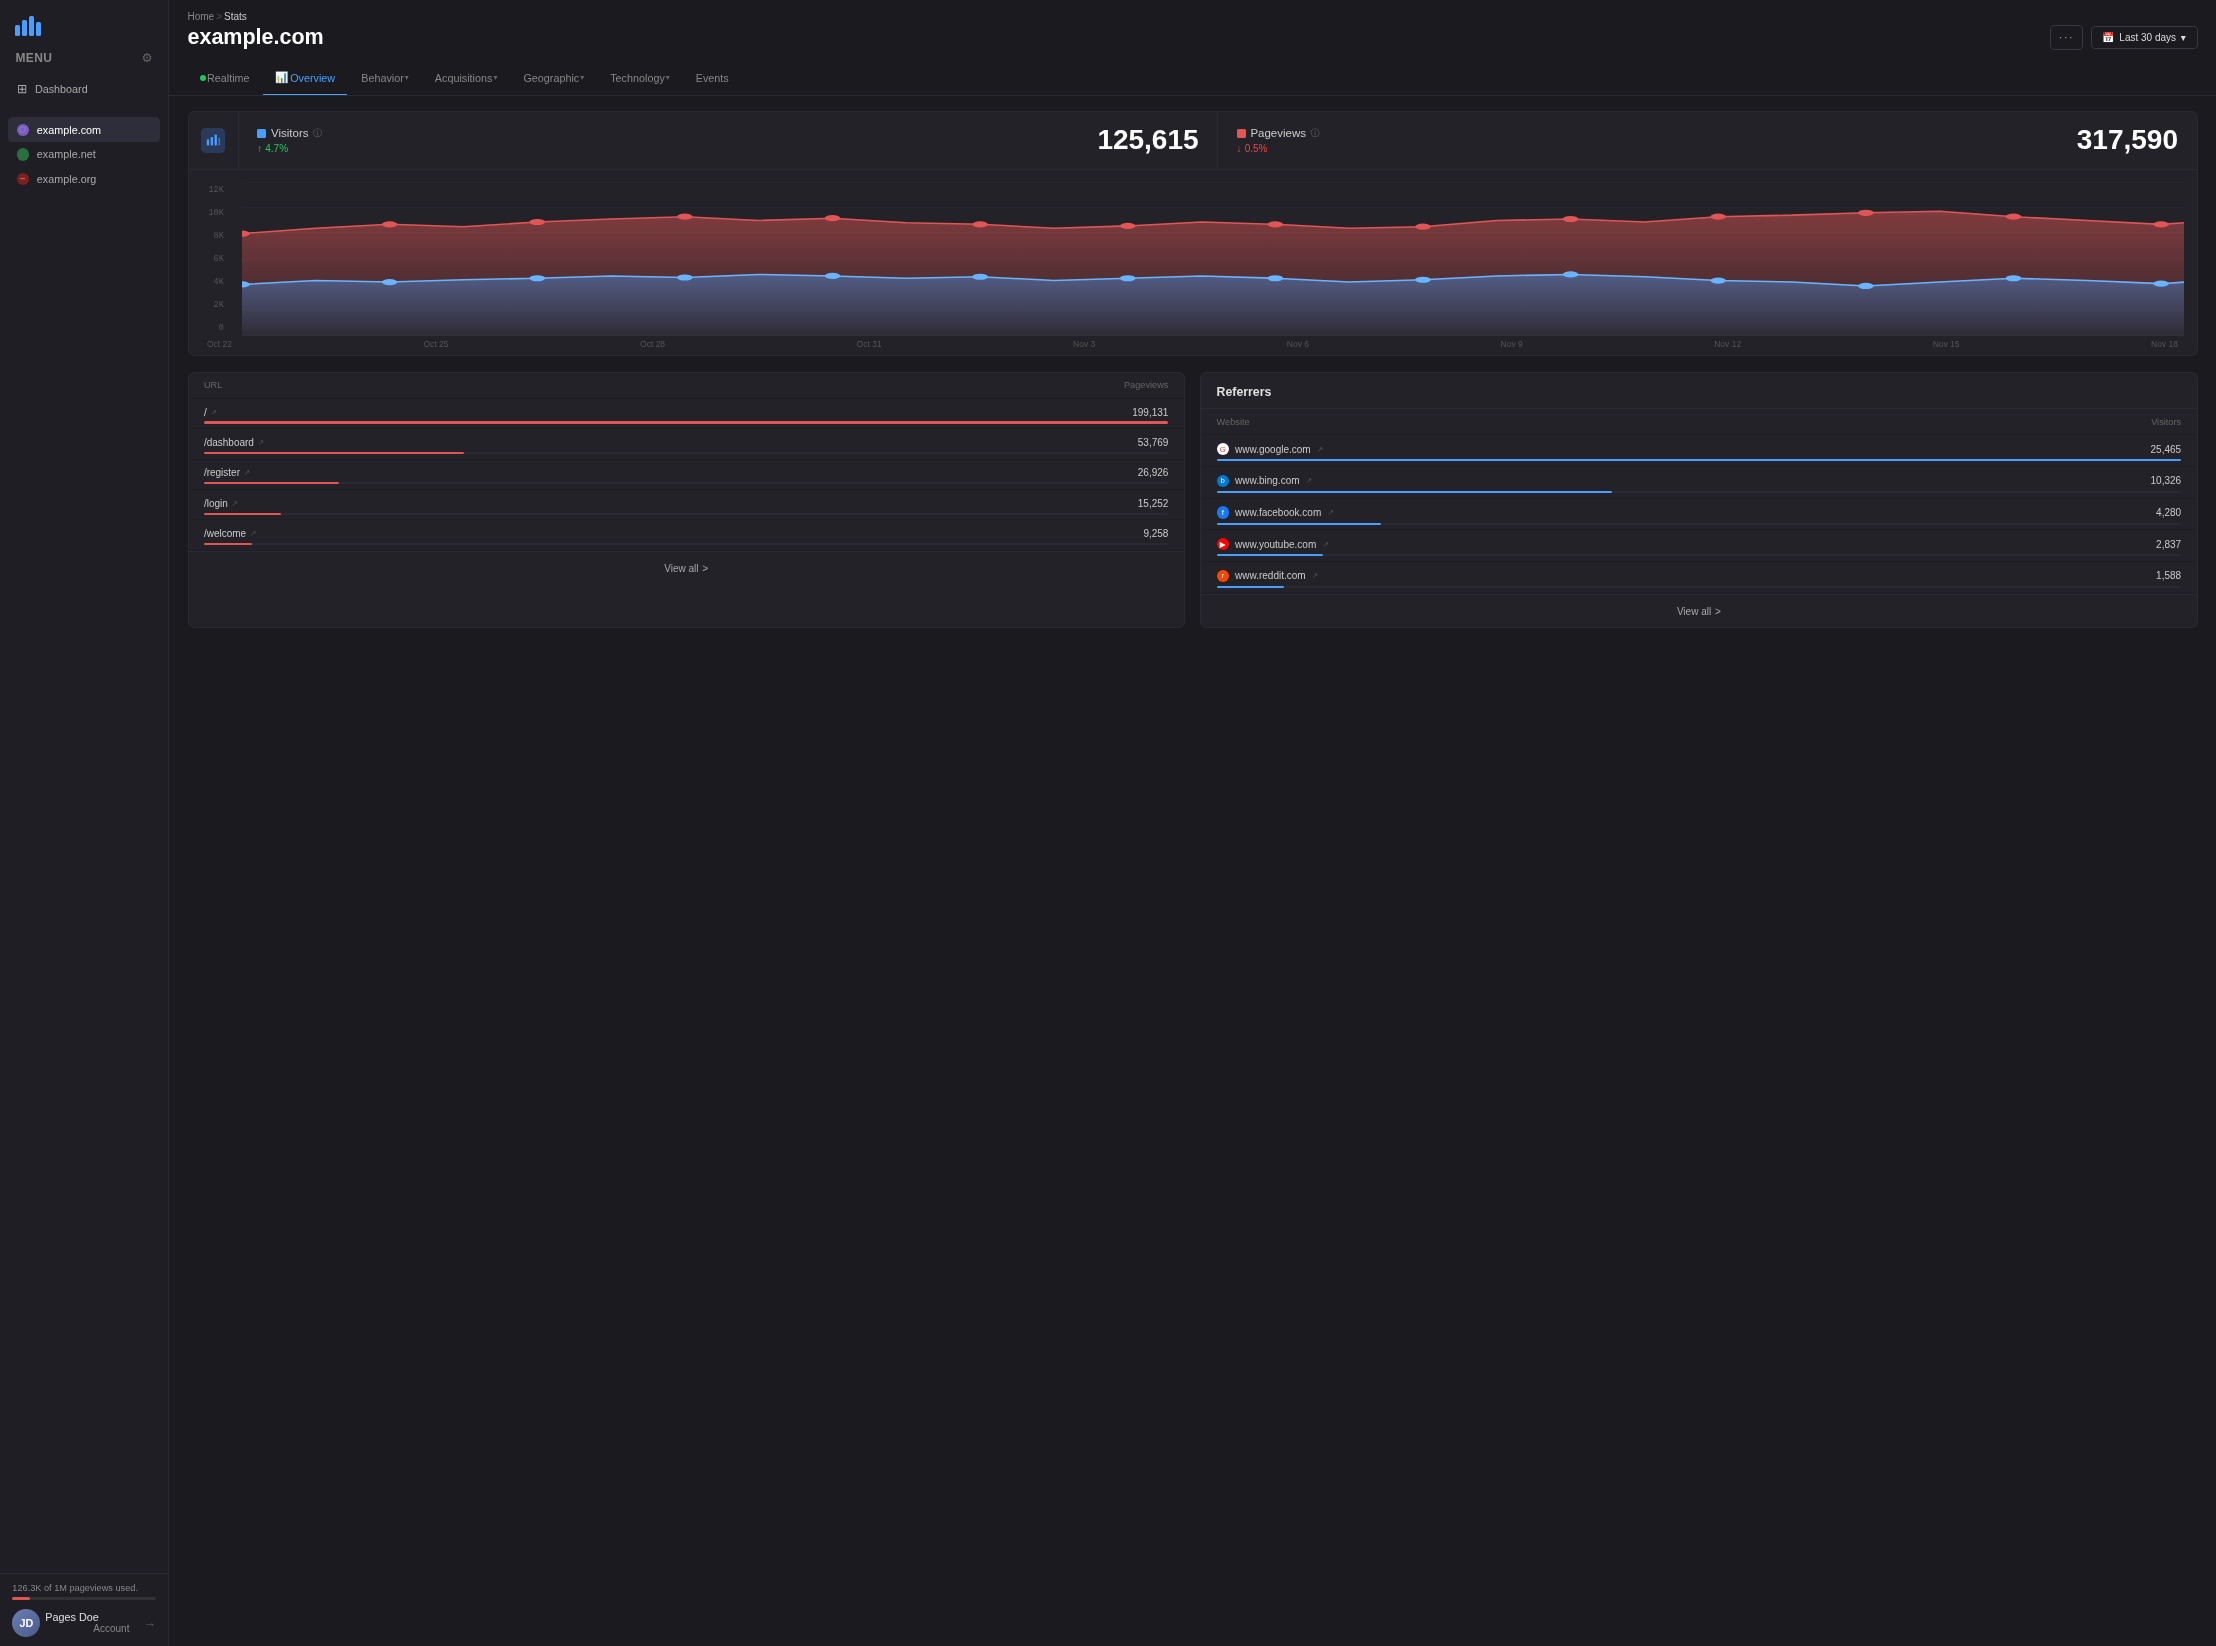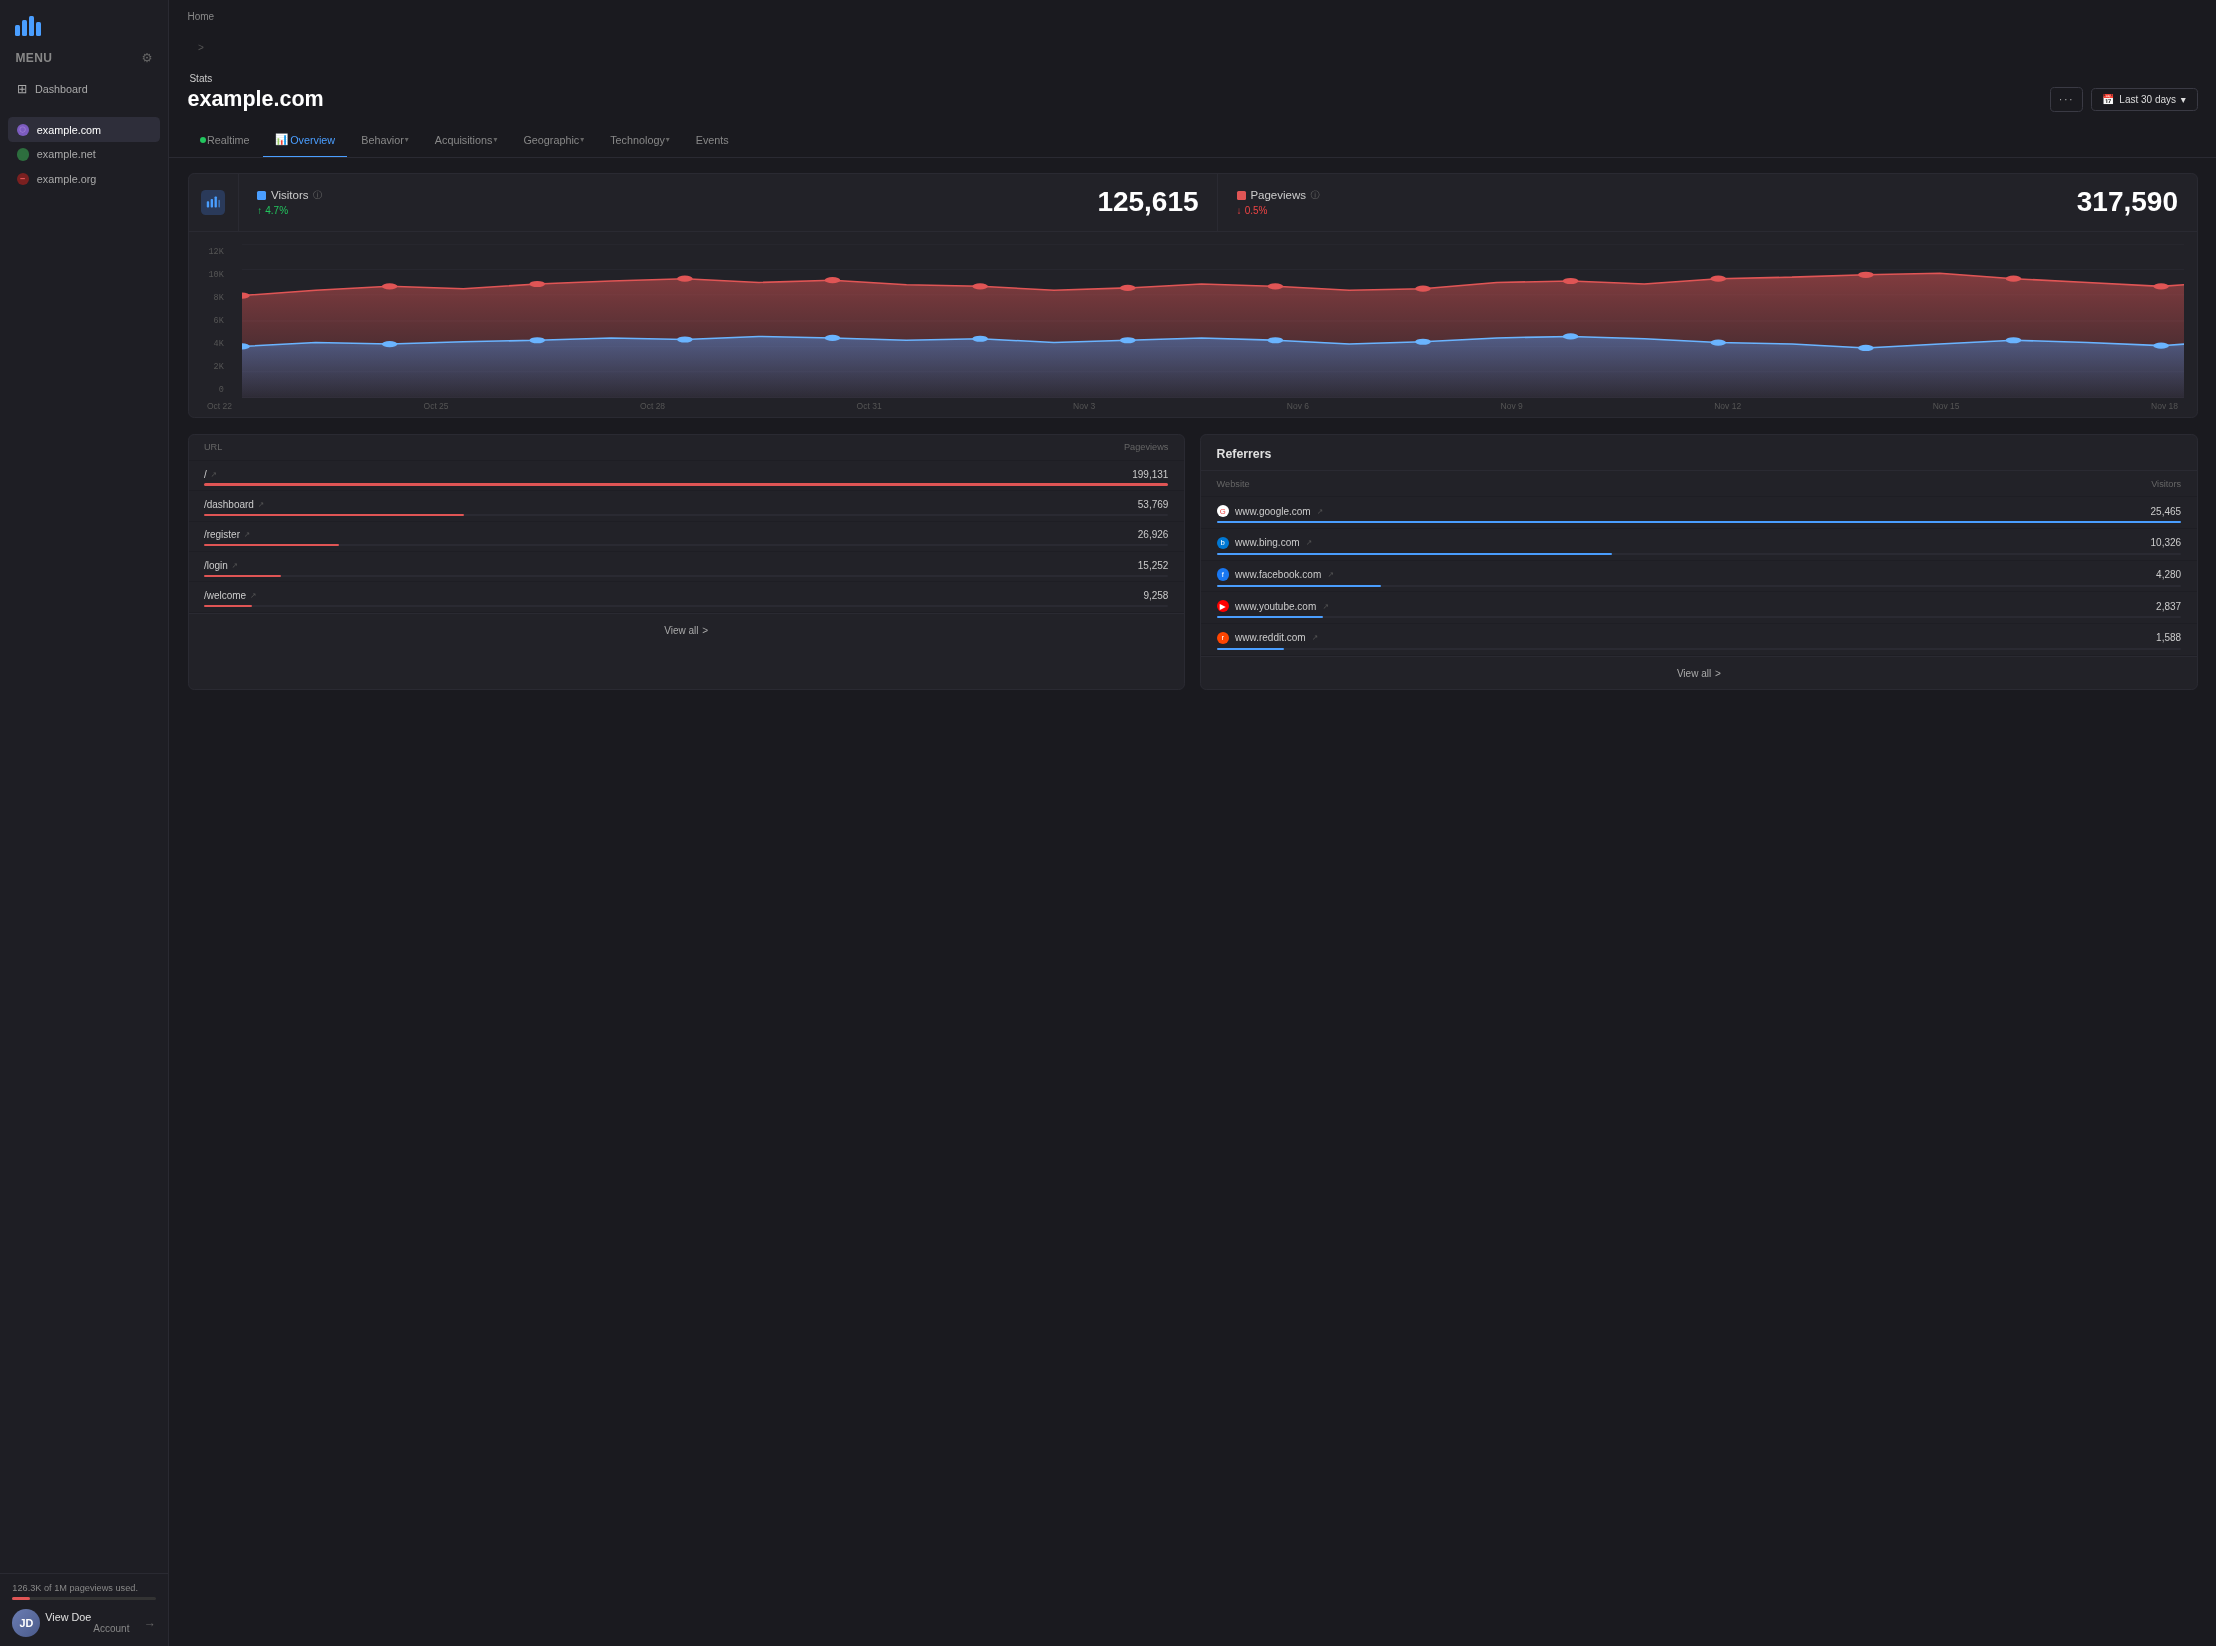--- a/index.html
+++ b/index.html
@@ -159,22 +159,21 @@
       padding: 10.8px 18.5px 0;
       display: flex;
       align-items: center;
       justify-content: space-between;
     }
     .breadcrumb {
       font-size: 10px;
       color: #888;
       display: flex;
       align-items: center;
-      gap: 20px;
-      flex-direction: column;
+      gap: 2px;
     }
     .breadcrumb a { color: #888; text-decoration: none; }
     .breadcrumb-sep { color: #555; }
     .breadcrumb-current { color: #ccc; }
 
     .page-title-row {
       padding: 3.1px 18.5px 12.3px;
       display: flex;
       align-items: center;
       justify-content: space-between;
@@ -489,21 +488,21 @@
   </div>
 
   <div class="sidebar-footer">
     <div class="usage-text">126.3K of 1M pageviews used.</div>
     <div class="usage-bar-bg">
       <div class="usage-bar-fill"></div>
     </div>
     <div class="user-section">
       <div class="avatar">JD</div>
       <div class="user-info">
-        <div class="user-name">View Doe</div>
+        <div class="user-name">Pages Doe</div>
         <div class="user-account">Account</div>
       </div>
       <span class="logout-icon">→</span>
     </div>
   </div>
 </div>
 
 <div class="main">
   <div class="top-bar">
     <div class="breadcrumb">

